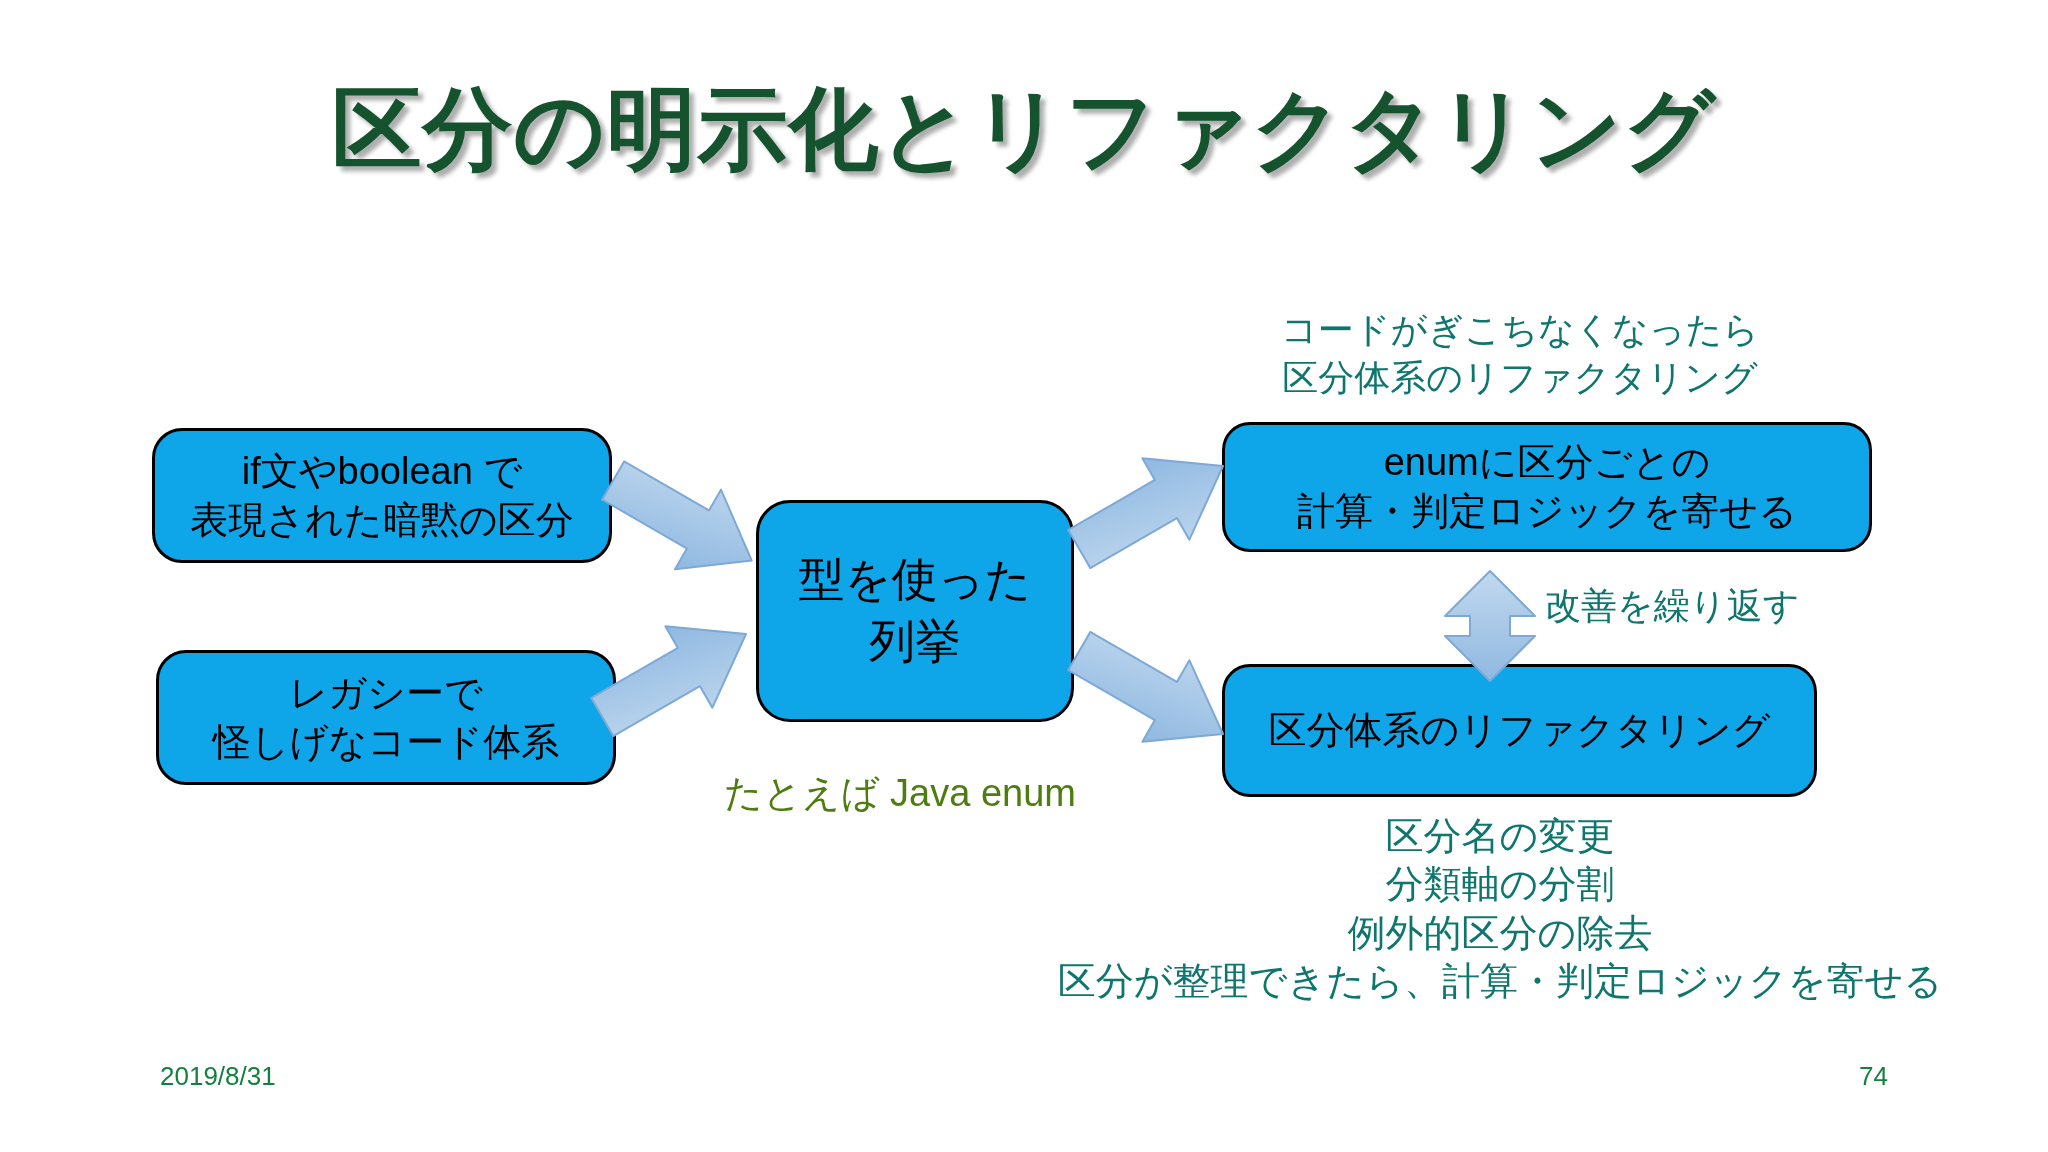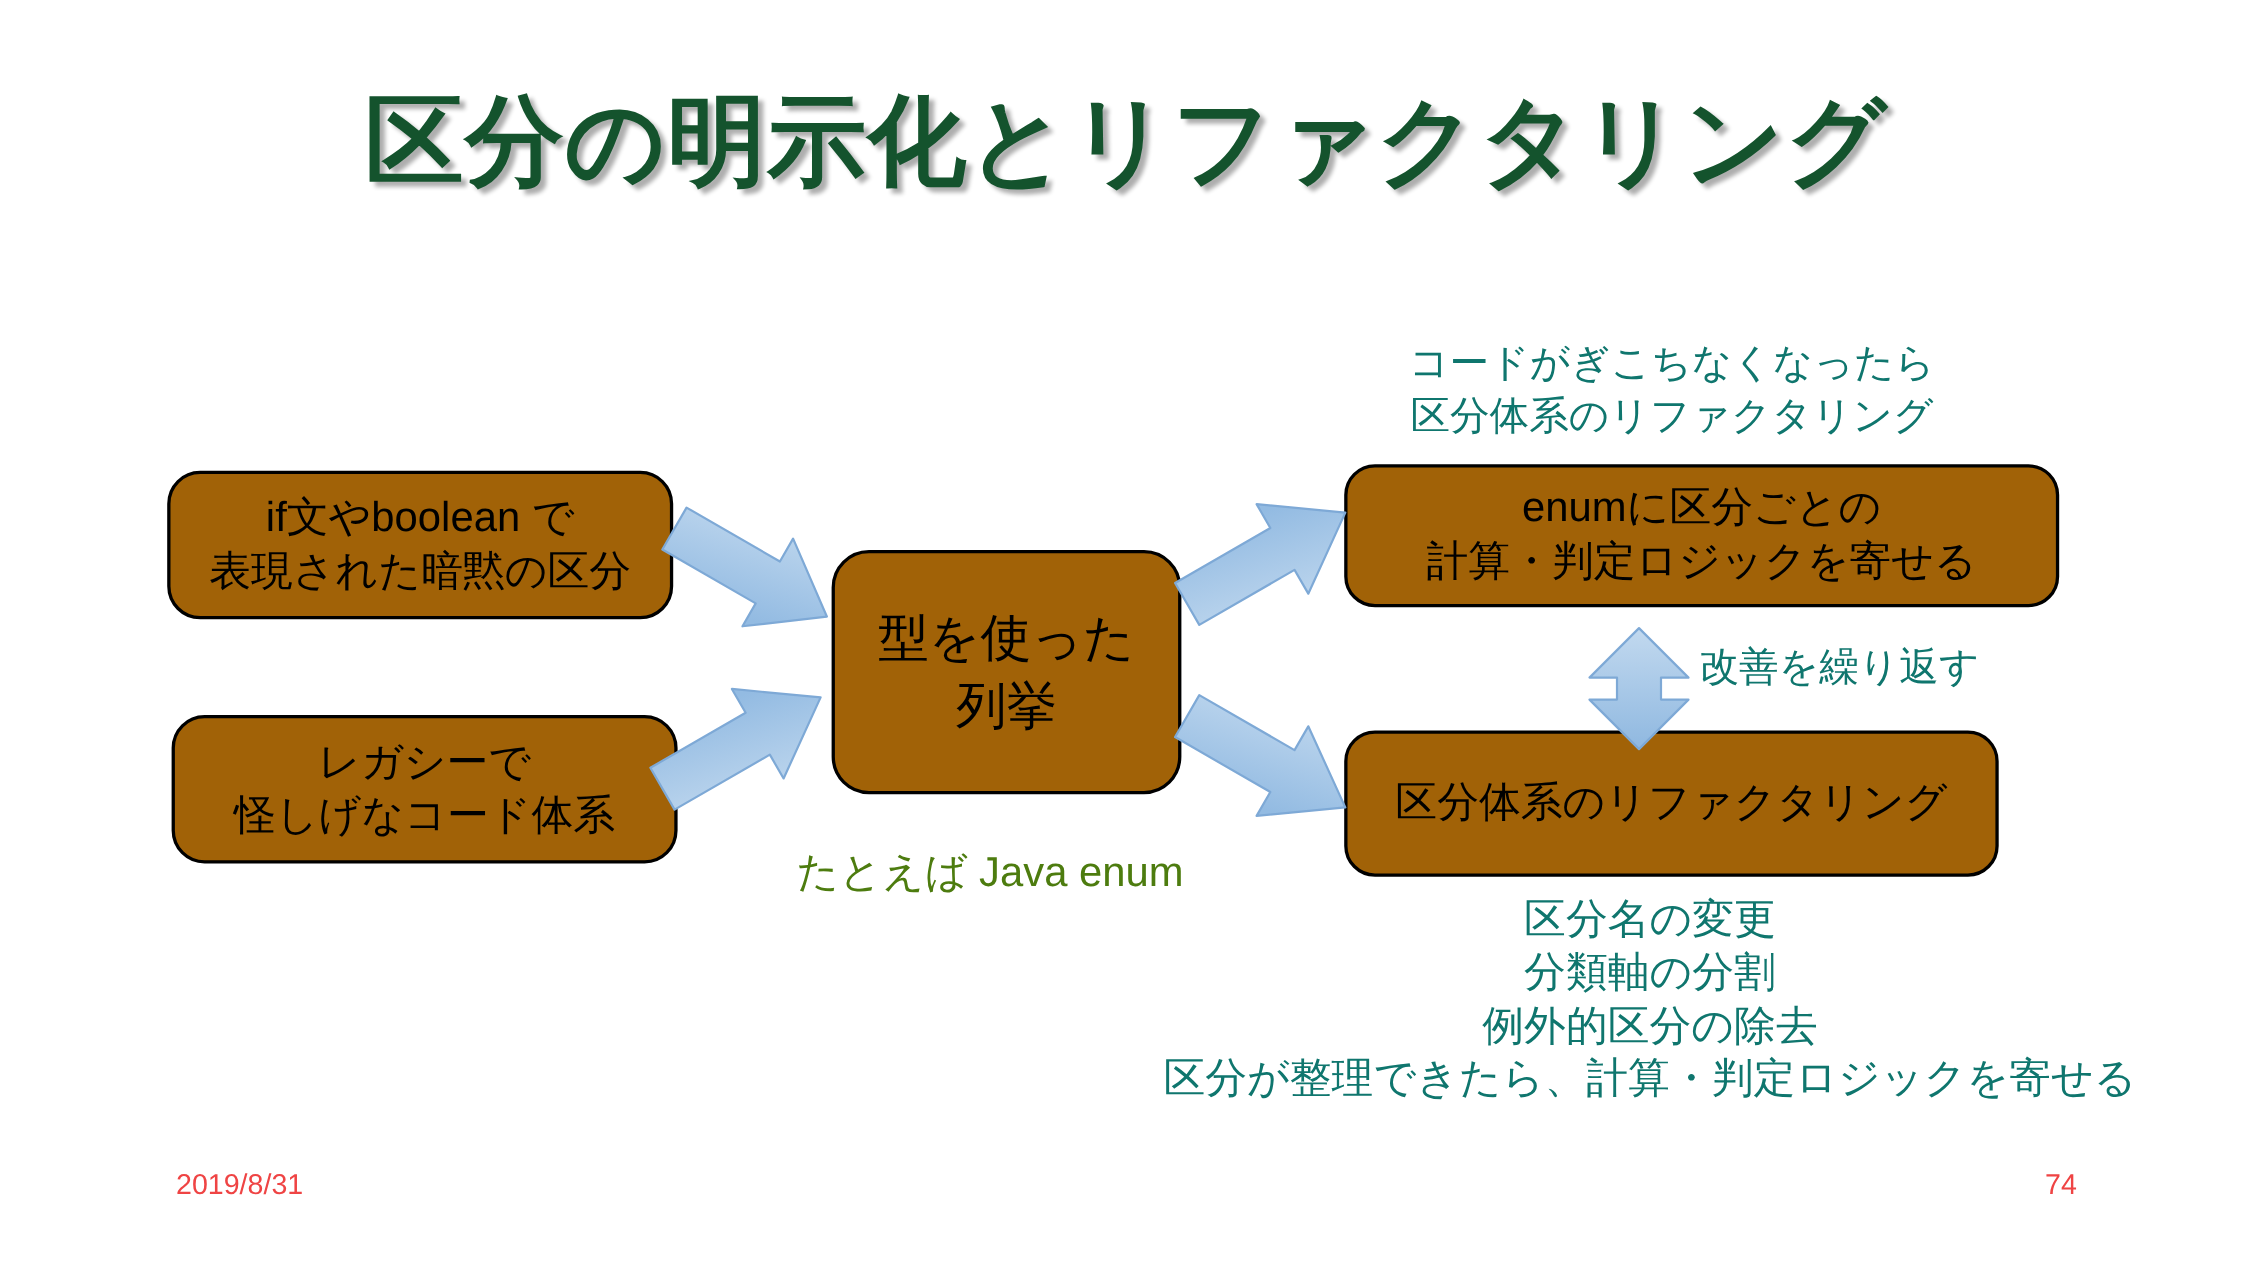--- a/index.html
+++ b/index.html
@@ -32,21 +32,21 @@
     color: #14532d;
     letter-spacing: 0.01em;
     text-shadow: 5px 5px 4px rgba(0,0,0,0.32);
     white-space: nowrap;
   }
 
   
   .rbox {
     position: absolute;
     box-sizing: border-box;
-    background: #a16207;
+    background: #0ea5e9;
     border: 3px solid #000000;
     border-radius: 26px;
     display: flex;
     align-items: center;
     justify-content: center;
     text-align: center;
     color: #000000;
     line-height: 1.28;
     white-space: pre-line;
   }
@@ -139,21 +139,21 @@
   #arrow-legacy-to-type   { left: 575px; top: 600px; }
   #arrow-type-to-enum     { left: 1052px; top: 432px; }
   #arrow-type-to-refactor { left: 1052px; top: 618px; }
   #arrow-cycle            { left: 1440px; top: 568px; }
 
   
   .footer-text {
     position: absolute;
     bottom: 0;
     font-size: 26px;
-    color: #ef4444;
+    color: #15803d;
     white-space: nowrap;
   }
   #footer-date { left: 160px; bottom: 60px; }
   #footer-page { right: 160px; bottom: 60px; }
 </style>
 </head>
 <body>
 
 <div id="slide">
 

